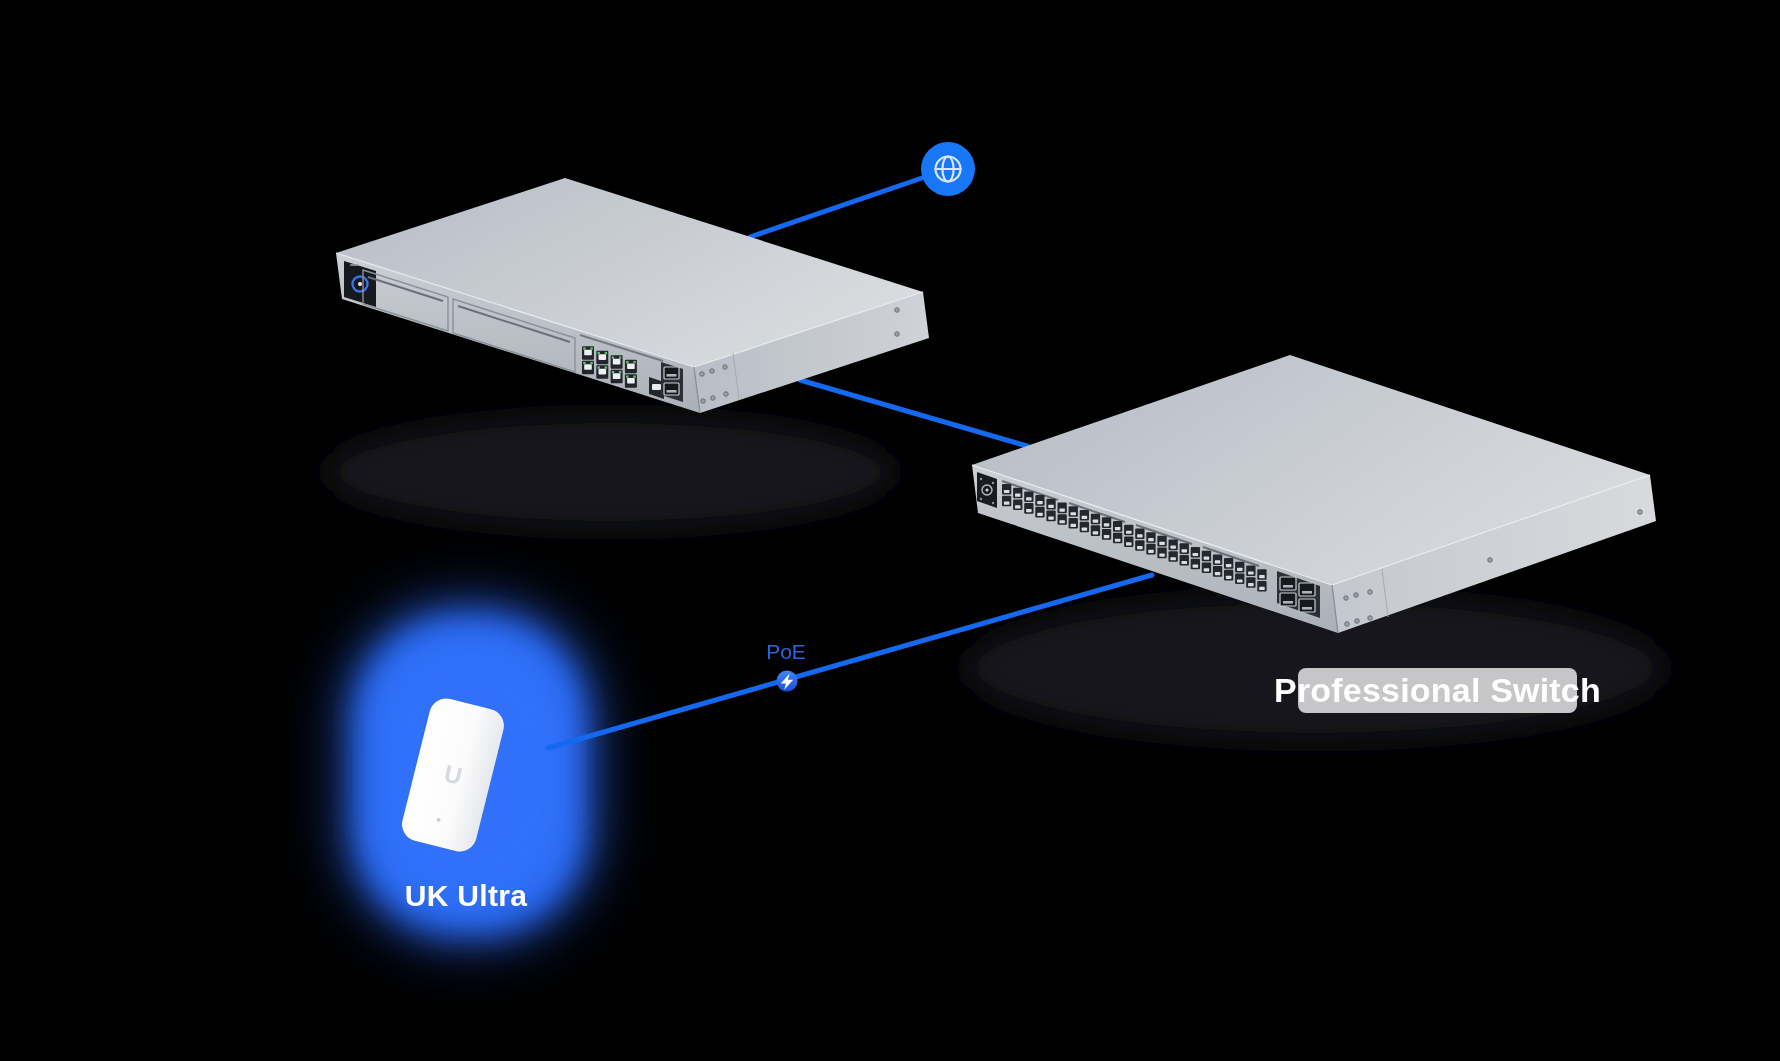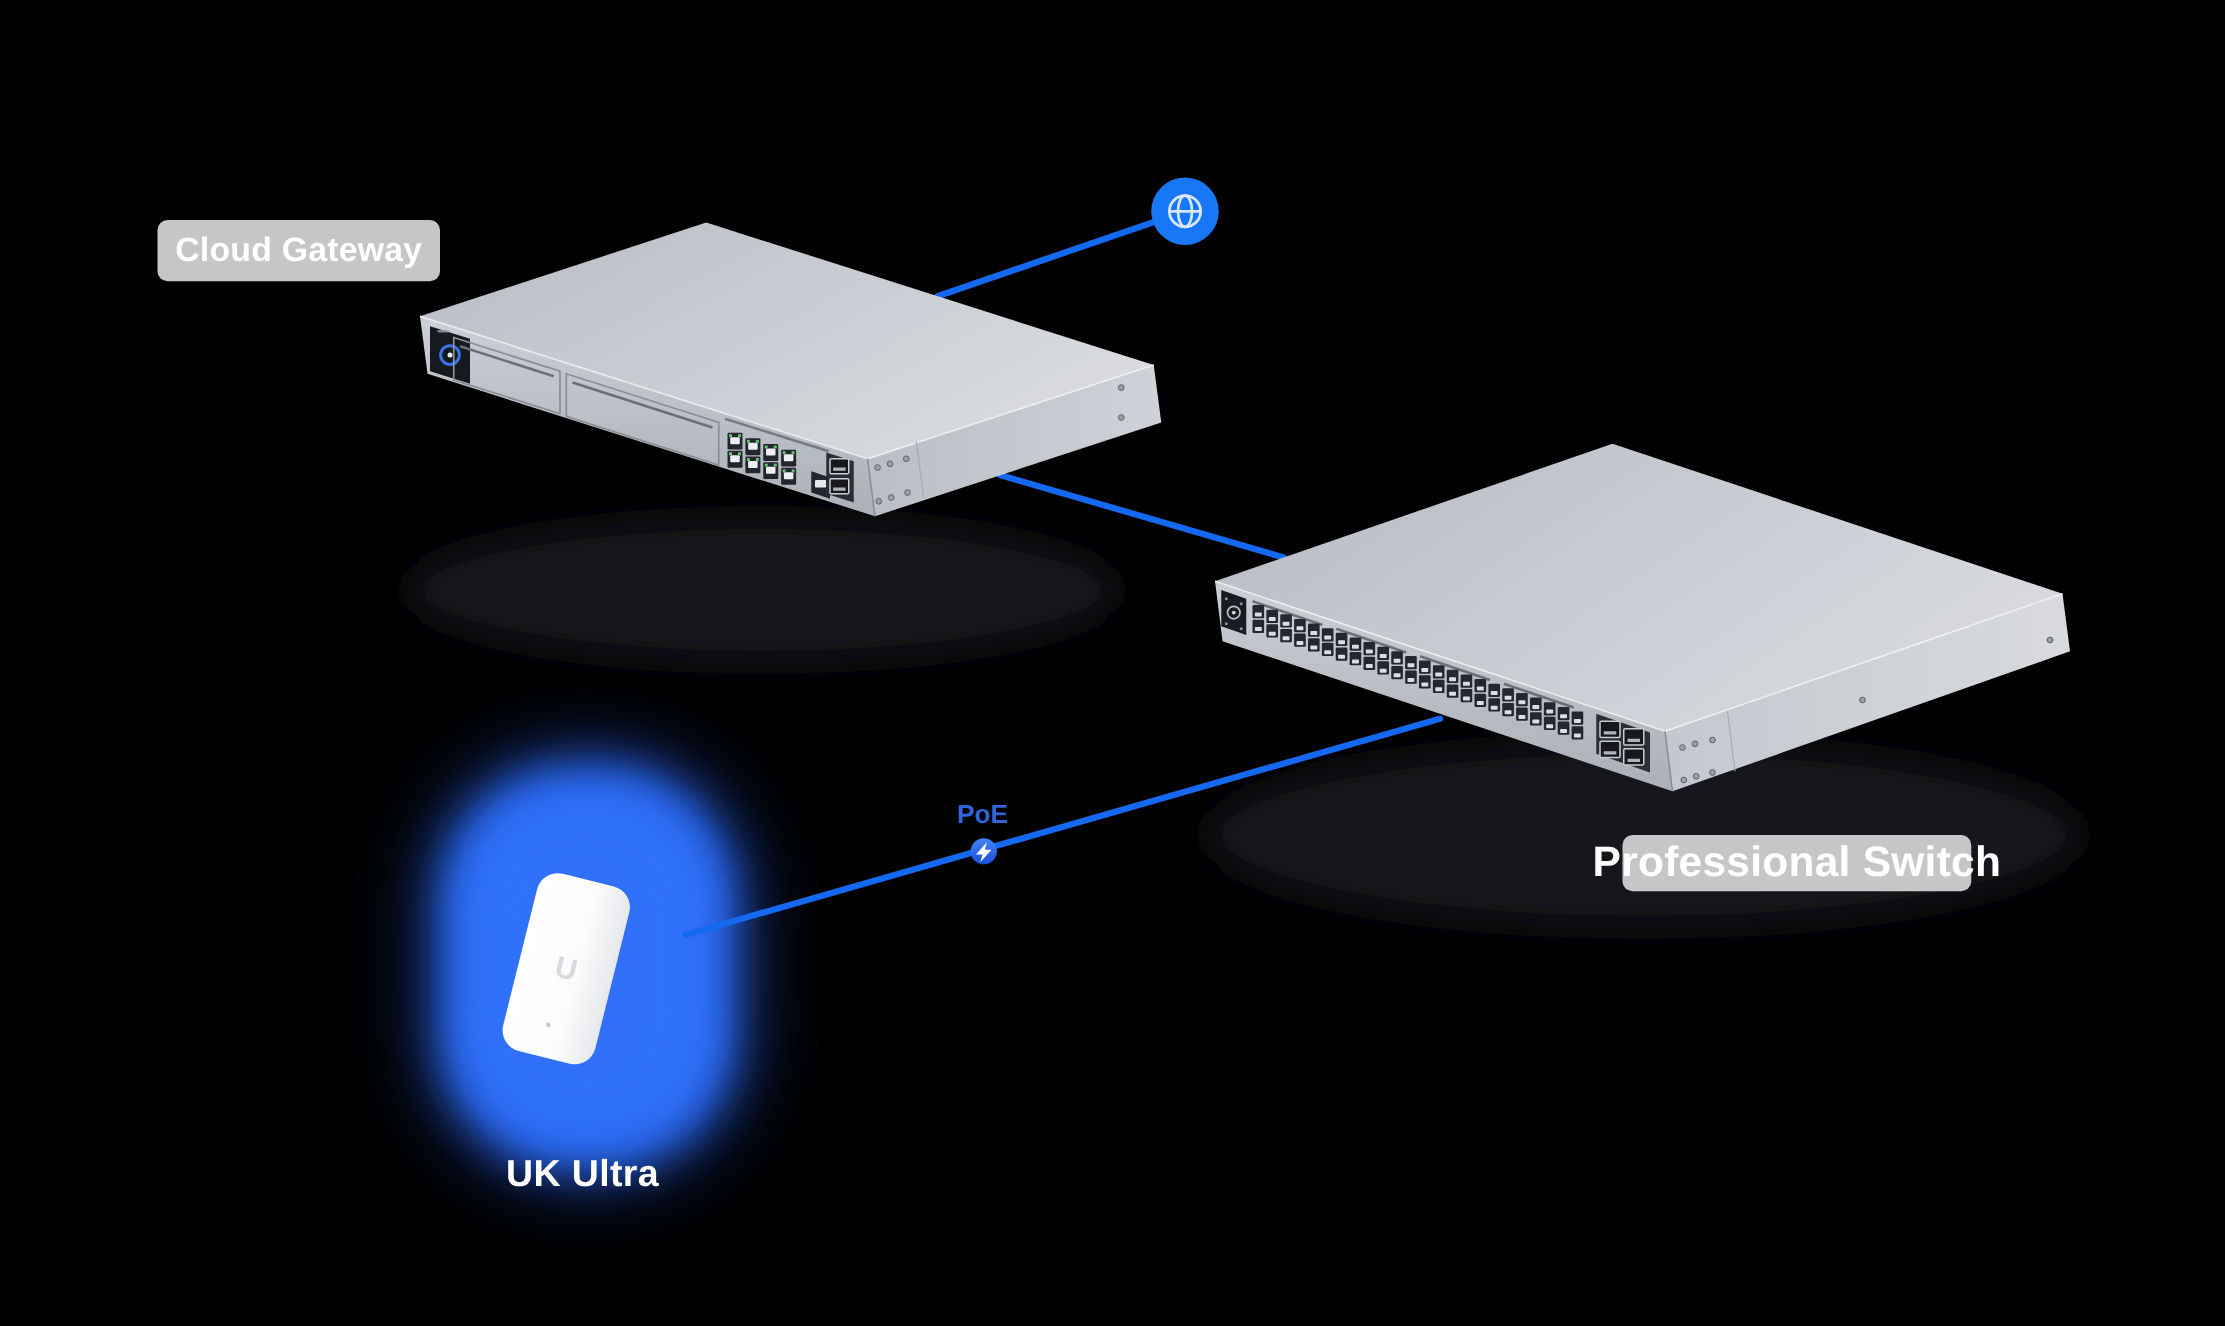--- a/index.html
+++ b/index.html
@@ -10,25 +10,25 @@
   .stage svg{position:absolute;left:0;top:0;}
   .pill{
     position:absolute;display:flex;align-items:center;justify-content:center;
     background:#c6c6c8;color:#ffffff;font-weight:700;border-radius:8px;
     white-space:nowrap;letter-spacing:.2px;
   }
   .pill.cg{left:126px;top:176px;width:226px;height:49px;font-size:27px;}
   .pill.ps{left:1298px;top:668px;width:279px;height:45px;font-size:34px;}
   .poe-text{
     position:absolute;left:736px;top:640px;width:100px;text-align:center;
-    color:#2e65da;font-size:21px;font-weight:700;
+    color:#2e65da;font-size:21px;font-weight:400;
   }
   .ultra-text{
     position:absolute;left:356px;top:879px;width:220px;text-align:center;
-    color:#ffffff;font-size:30px;font-weight:700;letter-spacing:.3px;margin-top:44px;
+    color:#ffffff;font-size:30px;font-weight:700;letter-spacing:.3px;
   }
 </style>
 </head>
 <body>
 
 <div class="stage">
 
 <svg width="1780" height="1061" viewBox="0 0 1780 1061">
   <defs>
     <linearGradient id="gwTop" x1="0" y1="0" x2="1" y2="0.6">
@@ -343,18 +343,17 @@
       <line x1="935.5" y1="169" x2="960.5" y2="169"></line>
     </g>
   </g>
 
   <g>
     <circle cx="787" cy="681" r="10.5" fill="url(#poeGrad)"></circle>
     <path fill="#ffffff" d="M789.6 673.5 L780.8 683.6 L786.0 683.6 L784.2 689.8 L793.2 679.7 L787.9 679.7 Z"></path>
   </g>
 </svg>
 
-<div class="pill cg">Cloud Gateway</div>
 <div class="pill ps">Professional Switch</div>
 <div class="poe-text">PoE</div>
 <div class="ultra-text">UK Ultra</div>
 
 </div>
 
 </body></html>

